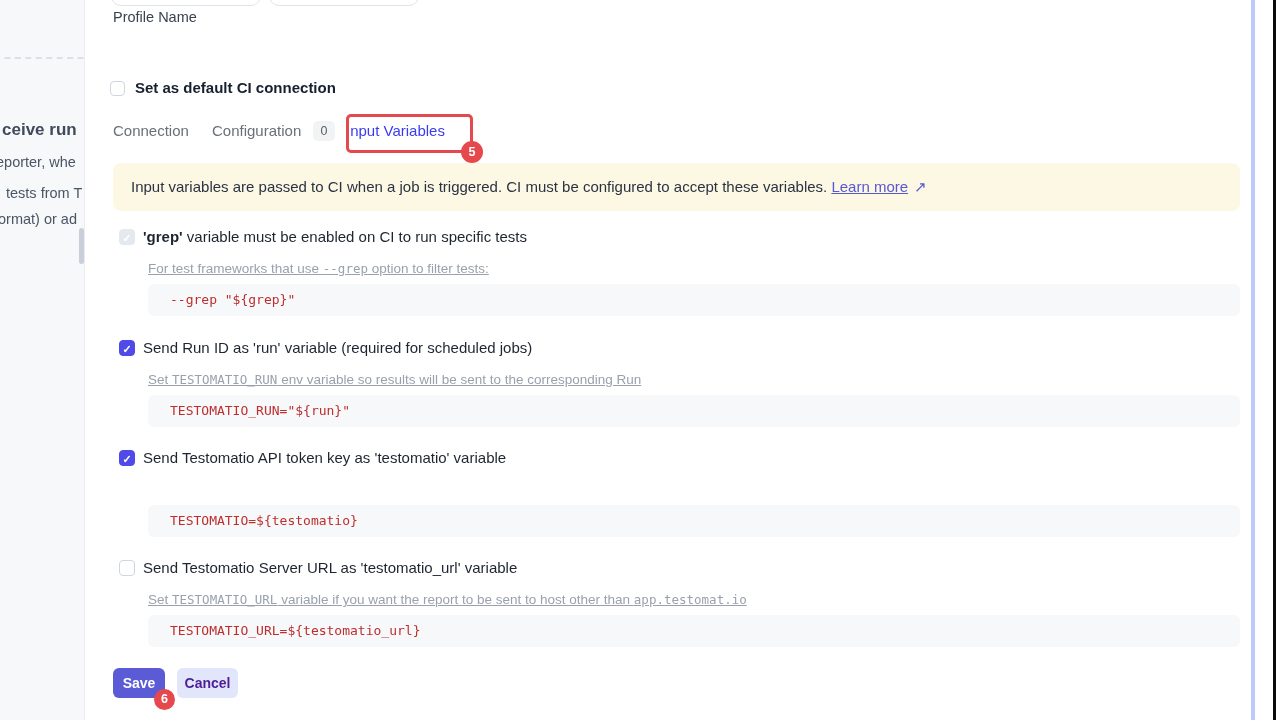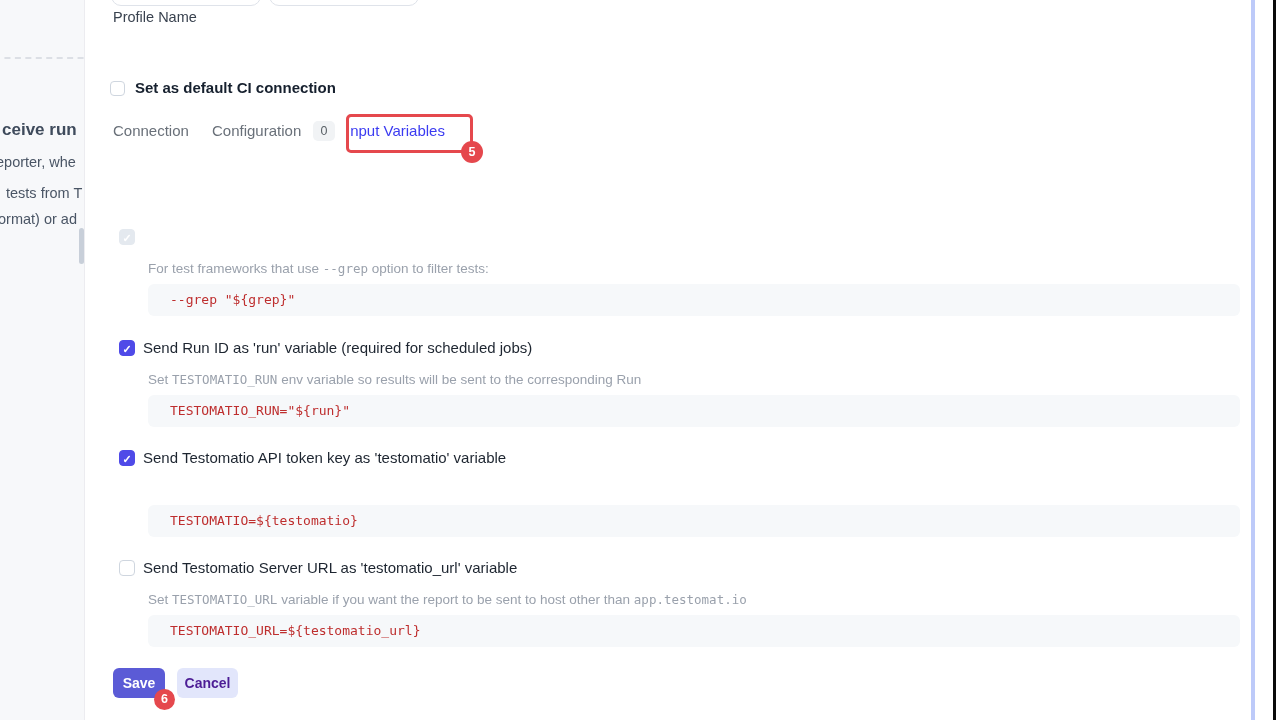--- a/index.html
+++ b/index.html
@@ -67,21 +67,21 @@
   .cb { position:absolute; left:6px; top:1px; width:16px; height:16px;
         border-radius:4px; text-align:center; cursor:pointer; }
   .cb .check { display:none; color:#fff; font-size:11px; font-weight:700; line-height:16px; }
   .cb.unchecked { background:#fff; border:1.5px solid #cfd6df; }
   .cb.checked { background:#4f4ae8; border:1.5px solid #4f4ae8; }
   .cb.checked-disabled { background:#e4e9ef; border:1.5px solid #e4e9ef; }
   .var-label { position:absolute; left:30px; top:0; font-size:15px; color:#1d2530;
                white-space:nowrap; }
   .var-label b { font-weight:700; }
   .var-helper { position:absolute; left:35px; top:33px; font-size:13.5px; color:#9aa1ac;
-                white-space:pre; }
+                white-space:pre;text-decoration:underline; }
   .var-helper .mono { font-family:"DejaVu Sans Mono", monospace; font-size:12.5px;
                       color:#9aa1ac; }
   .code-block { position:absolute; left:35px; top:56px; width:1092px; height:32px;
                 background:#f6f8fa; border-radius:6px; }
   .code-block code { font-family:"DejaVu Sans Mono", monospace; font-size:13px;
                      color:#be2e2e; line-height:32px; padding-left:22px; display:block;
                      white-space:pre; }
 
   
   .btn { position:absolute; top:668px; height:30px; border:none; border-radius:6px;
@@ -120,26 +120,28 @@
     <span class="cbx"></span><span class="lab">Set as default CI connection</span>
   </div>
 
   <div class="tab" id="tab-connection">Connection</div>
   <div class="tab" id="tab-configuration">Configuration</div>
   <div class="tab-badge">0</div>
   <div class="tab" id="tab-input">Input Variables</div>
   <div class="anno-box"></div>
   <div class="anno-badge" id="badge-5">5</div>
 
+  <div class="banner"><span>Input variables are passed to CI when a job is triggered. CI must be configured to accept these variables. </span><a>Learn more</a><span class="ext-icon">↗</span></div>
 
   <div>
   <div class="var-section s0">
     <span class="cb checked-disabled">
           <span class="check" style="display: block;">✓</span>
         </span>
+    <div class="var-label"><b class="lbl-bold">'grep'</b><span class="lbl-text"> variable must be enabled on CI to run specific tests</span></div>
     <div class="var-helper"><span class="h-pre">For test frameworks that use </span><span class="mono h-mono">--grep</span><span class="h-post"> option to filter tests:</span><span class="mono h-mono2"></span></div>
     <div class="code-block">
           <code class="code">--grep "${grep}"</code>
         </div>
   </div>
 
   <div class="var-section s1">
     <span class="cb checked">
           <span class="check" style="display: block;">✓</span>
         </span>

